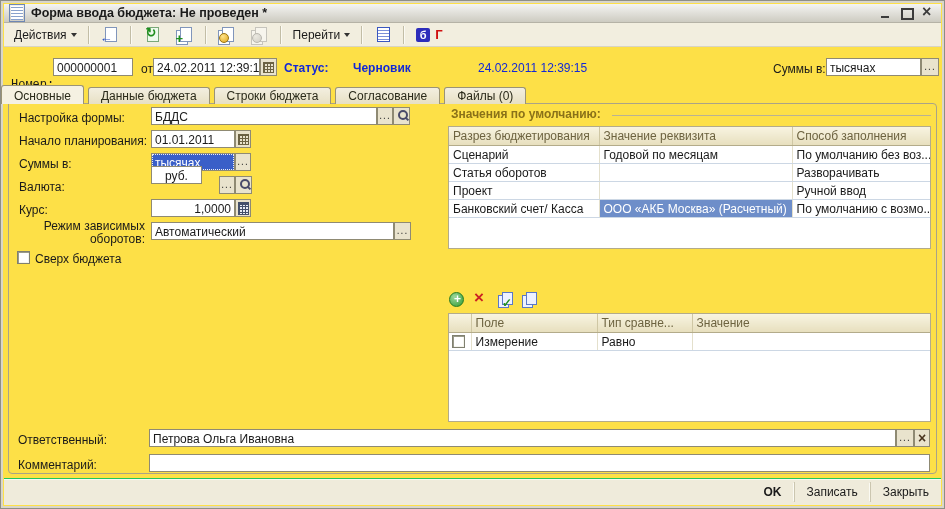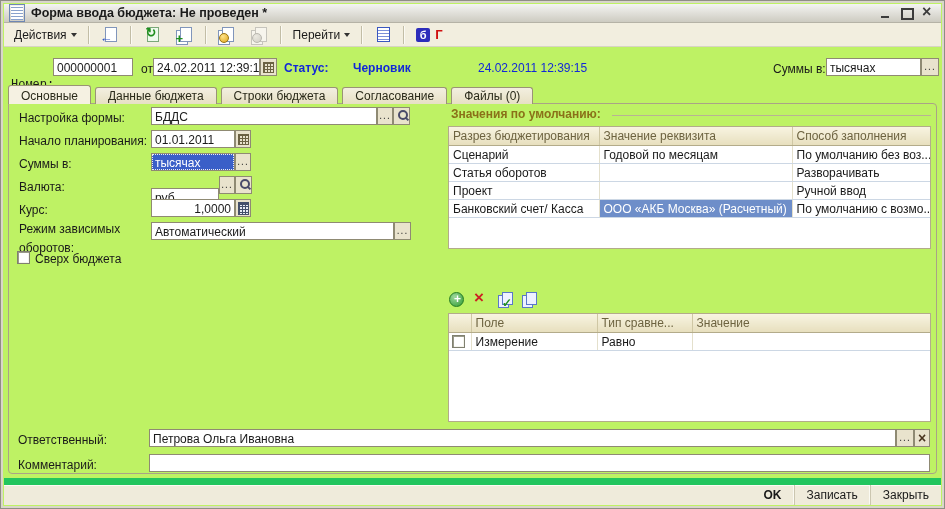--- a/index.html
+++ b/index.html
@@ -1,18 +1,18 @@
 <!DOCTYPE html>
 <html><head>
 <meta charset="utf-8">
 <style>
   html,body{margin:0;padding:0;background:#fff;}
   .window{
     position:relative;width:945px;height:509px;box-sizing:border-box;
-    background:#bef264;border:1px solid #8e8e84;
+    background:#fde047;border:1px solid #8e8e84;
     box-shadow:inset 0 0 0 2px #d9d6ca;
     font-family:"Liberation Sans",sans-serif;font-size:12px;color:#1a1a1a;
     overflow:hidden;
     padding-left:20px;
   }
   
   .titlebar{position:absolute;left:3px;top:3px;right:3px;height:19px;
     background:linear-gradient(#f4f4f2,#cdcbc1);border-bottom:1px solid #b5b2a6;
     display:flex;align-items:center;padding:0 5px;gap:6px;box-sizing:border-box;}
   .doc-icon{width:12px;height:14px;background:#fff;border:1px solid #6e87b4;
@@ -63,21 +63,21 @@
     background-image:repeating-linear-gradient(to right,#44506b 0 1px,transparent 1px 3px),
                      repeating-linear-gradient(to bottom,#44506b 0 1px,transparent 1px 3px);
     box-shadow:inset 0 2px 0 #44506b;}
   .ico-lens{width:6px;height:6px;border:2px solid #4a4a6a;border-radius:50%;position:relative;margin:-2px -2px 0 0;}
   .ico-lens::after{content:"";position:absolute;width:4px;height:2px;background:#4a4a6a;
     transform:rotate(45deg);right:-3px;bottom:-2px;}
   .checkbox{position:absolute;width:13px;height:13px;background:#fff;border:1px solid #808070;
     box-shadow:inset 1px 1px 0 #9a9a8a,inset -1px -1px 0 #f4f4ec;box-sizing:border-box;
     display:flex;align-items:center;justify-content:center;}
   
-  .tabs{position:absolute;left:7px;top:84px;display:flex;align-items:flex-end;height:19px;z-index:3;}
+  .tabs{position:absolute;left:0;top:84px;display:flex;align-items:flex-end;height:19px;z-index:3;}
   .tab{box-sizing:border-box;height:17px;padding:1px 12px 0;margin-right:4px;white-space:nowrap;
     background:linear-gradient(#f3efe0,#e7e0c4);border:1px solid #9a9376;border-bottom:none;
     border-radius:3px 3px 0 0;color:#2a2a1a;}
   .tab.active{height:19px;padding-top:3px;background:#f5f1e2;}
   .tabpage{position:absolute;left:7px;top:102px;width:929px;height:371px;box-sizing:border-box;
     border:1px solid #aaa387;border-radius:0 4px 4px 4px;z-index:1;}
   
   .sect-wrap{position:absolute;display:flex;align-items:center;gap:11px;z-index:2;}
   .sect-title{font-weight:bold;color:#8a7119;white-space:nowrap;}
   .sect-line{flex:1;height:1px;background:#b9b294;margin-top:2px;}
@@ -103,21 +103,21 @@
   .fi-add::after{content:"+";position:absolute;left:4px;top:-1px;color:#fff;font-weight:bold;font-size:12px;}
   .fi-del::after{content:"×";position:absolute;left:2px;top:-3px;color:#c22;font-weight:bold;font-size:17px;}
   .fi-pages::before{content:"";position:absolute;left:6px;top:1px;width:9px;height:11px;background:#eef2ff;
     border:1px solid #5a78c8;box-shadow:-4px 3px 0 -1px #eef2ff,-4px 3px 0 0 #5a78c8;}
   .fi-check::after{content:"✓";position:absolute;right:0px;bottom:-3px;color:#1f8f1f;font-weight:bold;font-size:12px;}
   
   .blue{color:#1228d8;}
   .bold{font-weight:bold;}
   
   .statusbar{position:absolute;left:3px;right:3px;bottom:3px;height:27px;background:#efebdb;
-    border-top:7px solid #22c55e;box-shadow:inset 0 1px 0 #fbfaf3;
+    border-top:1px solid #22c55e;box-shadow:inset 0 1px 0 #fbfaf3;
     display:flex;align-items:center;justify-content:flex-end;box-sizing:border-box;}
   .sb-btn{padding:3px 12px;border-left:1px solid #cbc6b0;box-shadow:-2px 0 0 -1px #fbfaf3;white-space:nowrap;}
   .sb-btn:first-child{border-left:none;box-shadow:none;}
 </style>
 </head>
 <body>
 
 <div class="window">
 
   <div class="titlebar">
@@ -203,33 +203,33 @@
   <div class="field" style="left:150px;top:129px;width:84px;z-index:2;">01.01.2011</div>
   <div class="btn-sq" style="left:234px;top:129px;width:16px;z-index:2;">
       <span class="ico-grid"></span>
     </div>
 
   <span class="lbl" style="left:18px;top:156px;">Суммы в:</span>
   <div class="field sel" style="left:150px;top:152px;width:84px;z-index:2;">тысячах</div>
   <div class="btn-sq ellipsis" style="left:234px;top:152px;width:16px;z-index:2;"></div>
 
   <span class="lbl" style="left:18px;top:179px;">Валюта:</span>
-  <div class="field" style="left:150px;top:187px;width:68px;z-index:2;">руб.</div>
+  <div class="field" style="left:150px;top:165px;width:51px;z-index:2;text-align:center;">руб.</div>
   <div class="btn-sq ellipsis" style="left:218px;top:175px;width:16px;z-index:2;"></div>
   <div class="btn-sq" style="left:234px;top:175px;width:17px;z-index:2;">
       <span class="ico-lens"></span>
     </div>
 
   <span class="lbl" style="left:18px;top:202px;">Курс:</span>
   <div class="field num" style="left:150px;top:198px;width:84px;z-index:2;">1,0000</div>
   <div class="btn-sq" style="left:234px;top:198px;width:16px;z-index:2;">
       <span class="ico-calc"></span>
     </div>
 
-  <span class="lbl" style="left:18px;top:219px;width:126px;white-space:normal;line-height:19px;">Режим зависимых оборотов:</span>
+  <span class="lbl" style="left:18px;top:219px;width:126px;white-space:normal;line-height:13px;text-align:right;">Режим зависимых оборотов:</span>
   <div class="field" style="left:150px;top:221px;width:243px;z-index:2;">Автоматический</div>
   <div class="btn-sq ellipsis" style="left:393px;top:221px;width:17px;z-index:2;"></div>
 
   <span class="checkbox" style="left:16px;top:250px;z-index:2;"></span>
   <span class="lbl" style="left:34px;top:251px;">Сверх бюджета</span>
 
   <div class="sect-wrap" style="left:450px;top:106px;width:480px;">
     <span class="sect-title">Значения по умолчанию:</span>
     <span class="sect-line"></span>
   </div>

